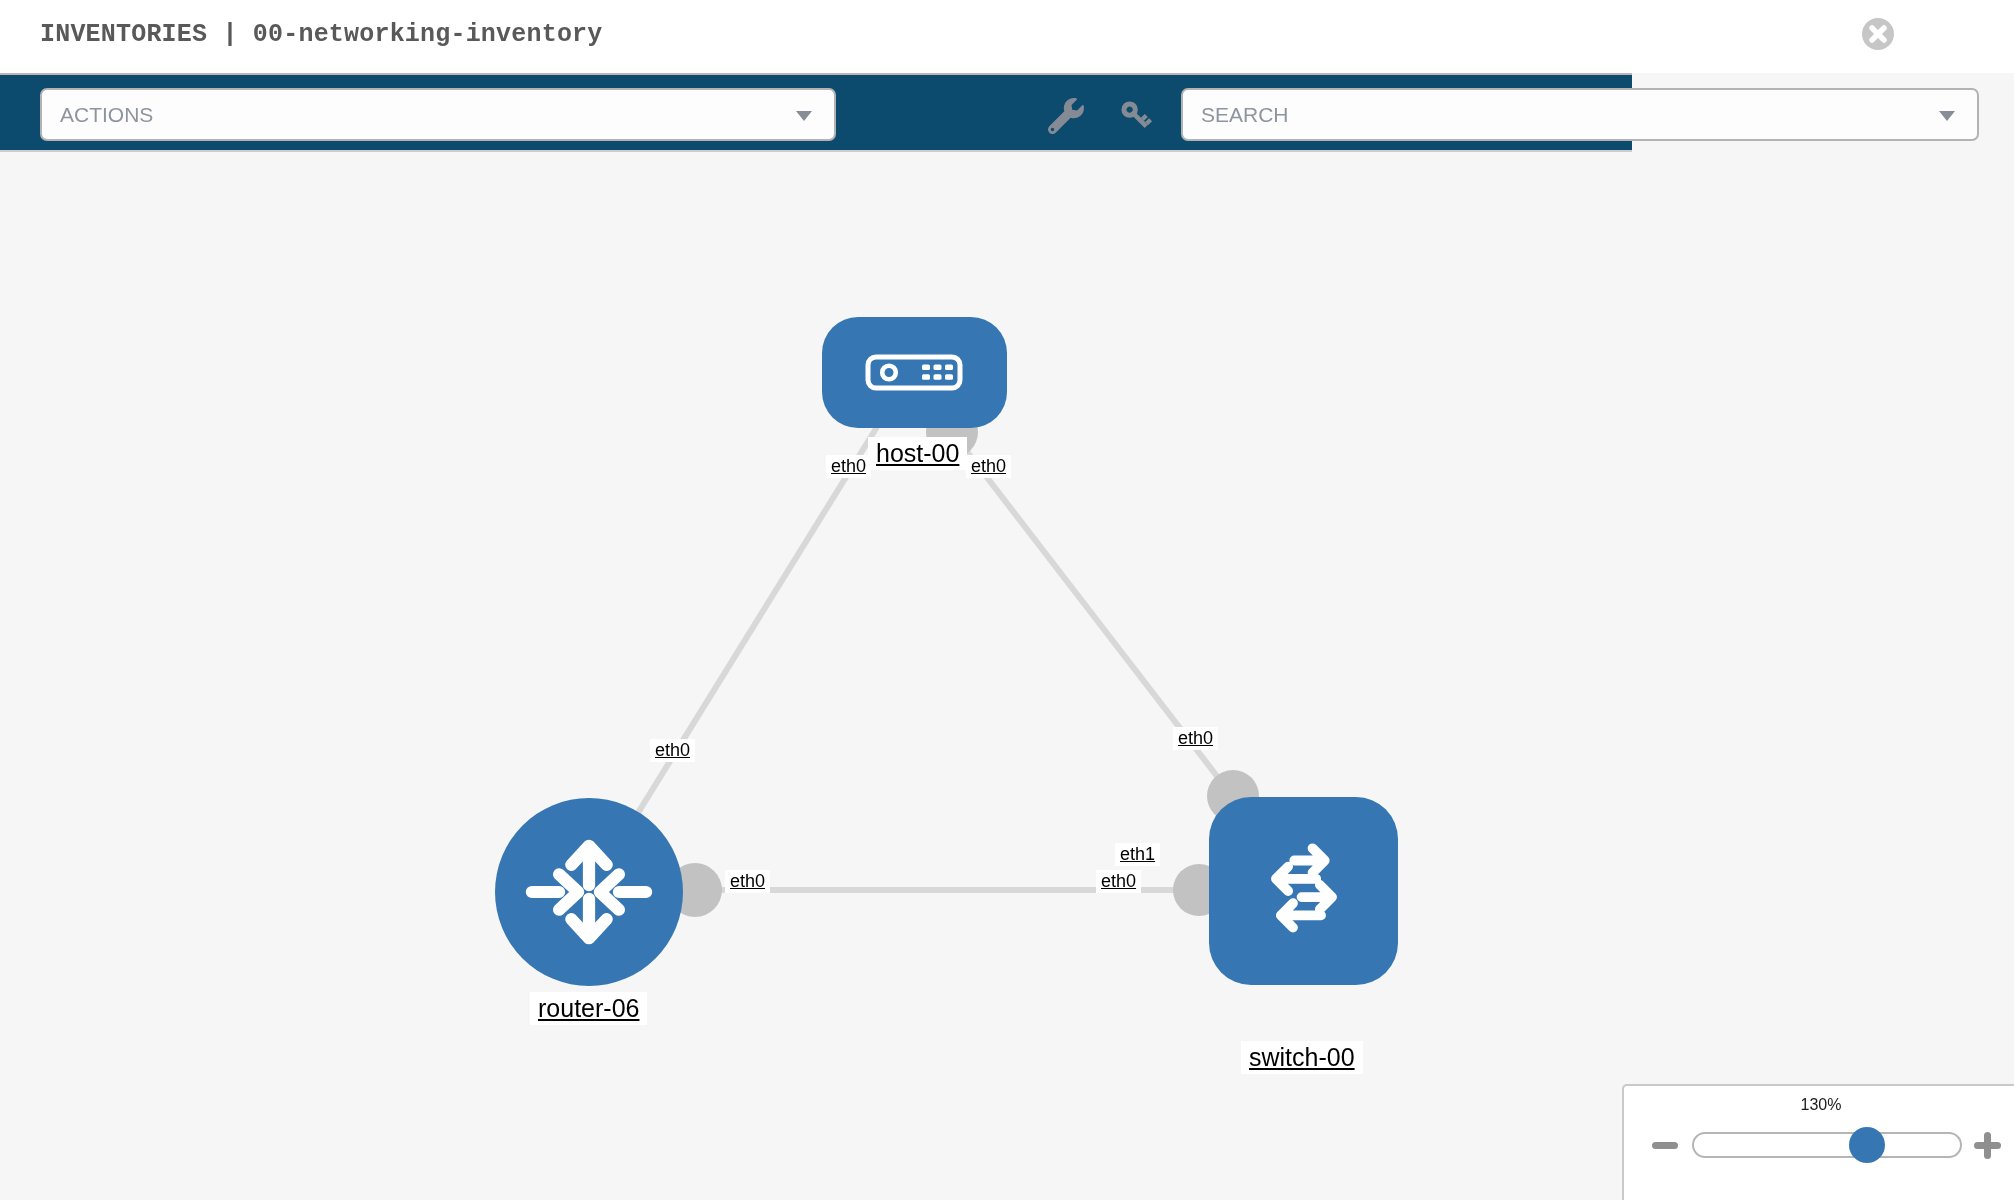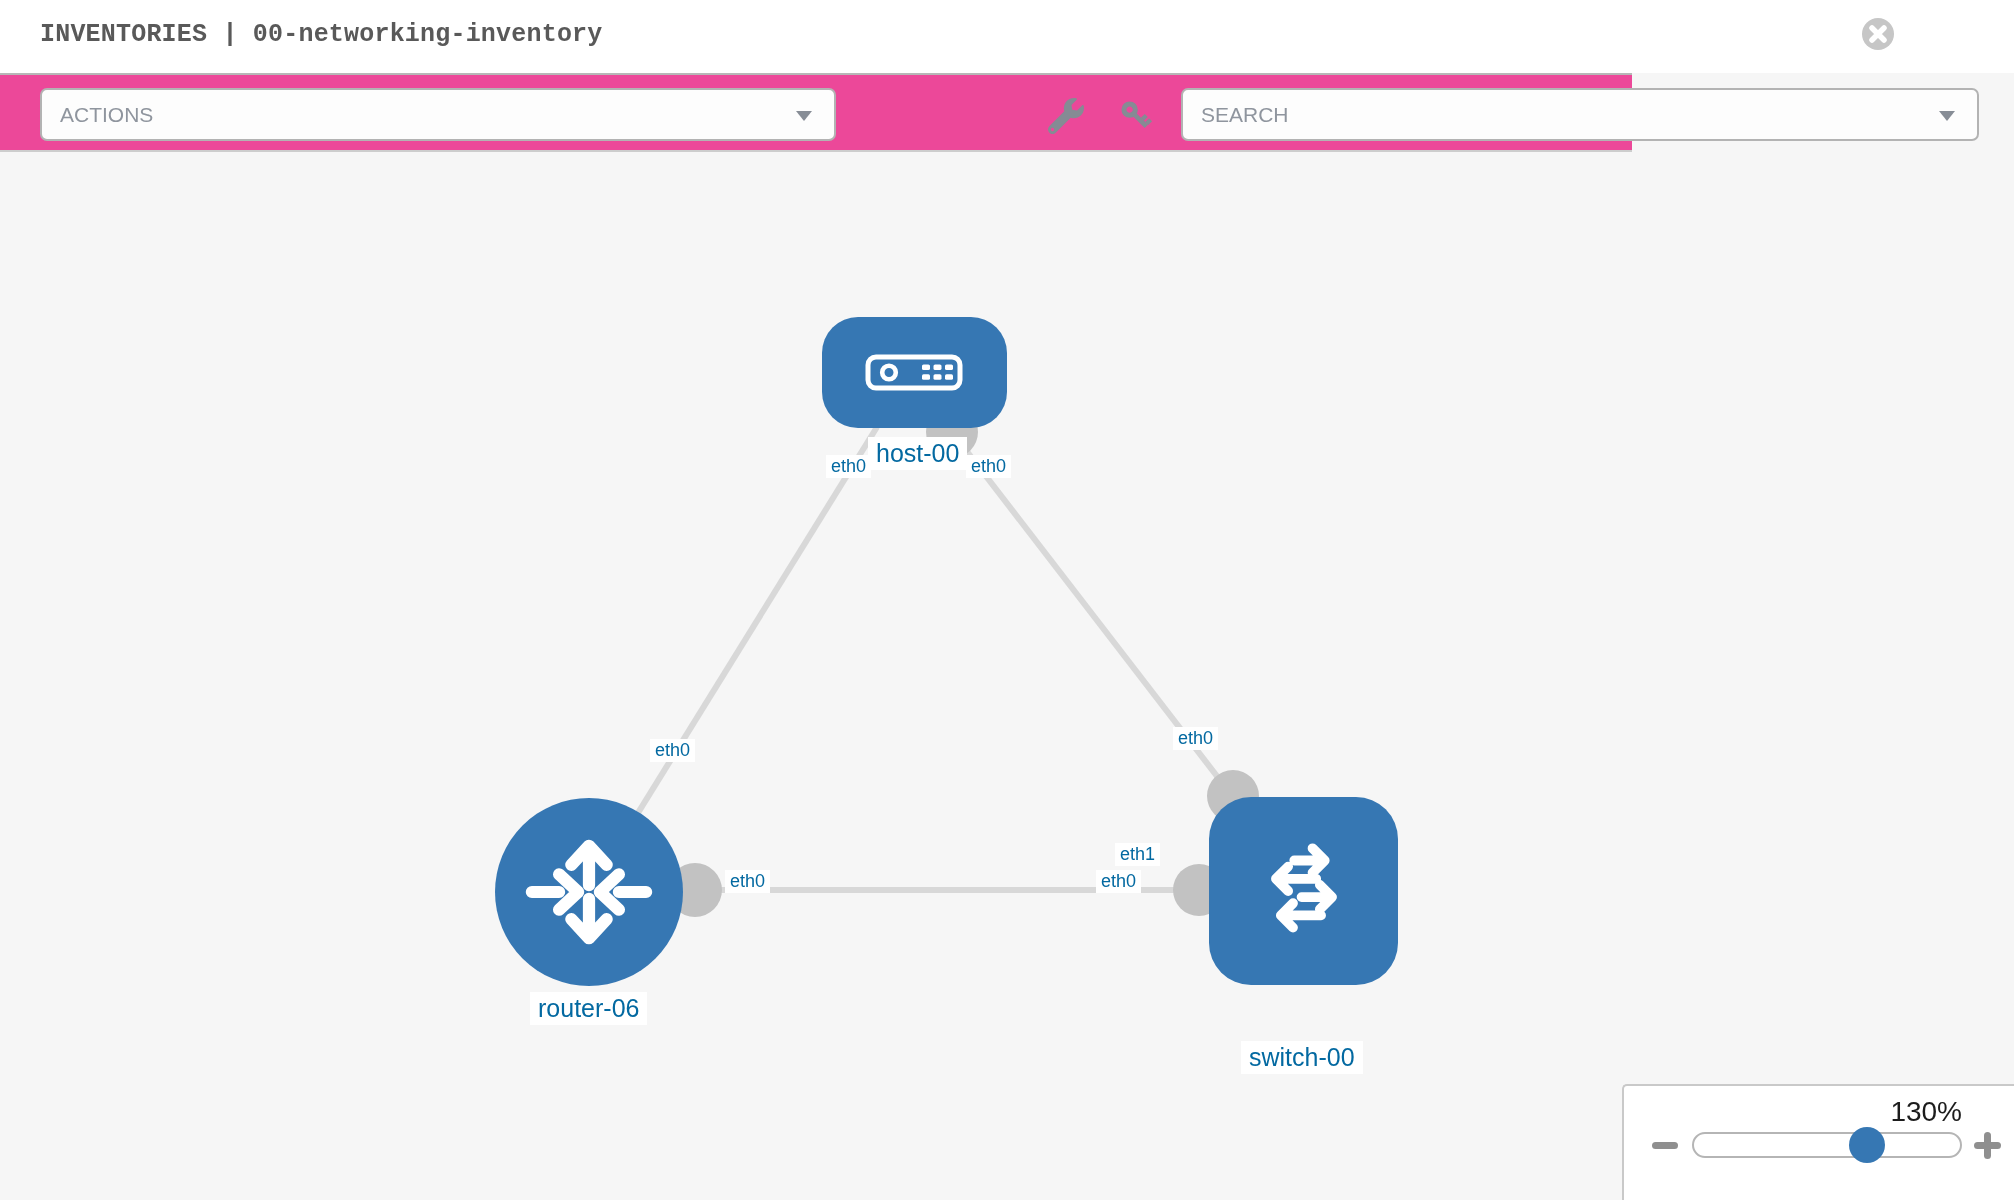--- a/index.html
+++ b/index.html
@@ -22,21 +22,21 @@
     font-size: 25px; font-weight: 700; color: #595959; letter-spacing: 0.2px;
   }
   .close-btn {
     position: absolute; left: 1861px; top: 17px; width: 34px; height: 34px;
     border: none; background: transparent; cursor: pointer; padding: 0;
   }
 
   
   .toolbar {
     position: absolute; left: 0; top: 73px; width: 1632px; height: 79px;
-    background: #ec4899;
+    background: #0c4a6e;
     border-top: 2px solid #b7b7b7;
     border-bottom: 2px solid #cdcdcd;
   }
   .dropdown {
     position: absolute; top: 13px; height: 53px;
     background: #fdfdfd;
     border: 2px solid #b3b3b3; border-radius: 7px;
     display: flex; align-items: center;
     font-size: 21px; color: #8f959e;
     padding-left: 18px;
@@ -69,22 +69,23 @@
     background: #3677b3;
     display: flex; align-items: center; justify-content: center;
     cursor: pointer;
   }
   .node-host   { left: 822px;  top: 165px; width: 185px; height: 111px; border-radius: 36px; }
   .node-router { left: 495px;  top: 646px; width: 188px; height: 188px; border-radius: 50%; }
   .node-switch { left: 1209px; top: 645px; width: 189px; height: 188px; border-radius: 42px; }
 
   .lbl {
     position: absolute; z-index: 3;
-    background: #ffffff; color: #0369a1;
+    background: #ffffff; color: #000000;
     white-space: nowrap;
+    text-decoration: underline;
   }
   .node-lbl { font-size: 25px; padding: 2px 8px; text-align: center; }
   .port-lbl { font-size: 18px; padding: 1px 5px; }
 
   .lbl-host   { left: 868px;  top: 285px; }
   .lbl-router { left: 530px;  top: 840px; }
   .lbl-switch { left: 1241px; top: 842px; margin-top: 47px; }
   .pl-0 { left: 826px;  top: 303px; }
   .pl-1 { left: 966px;  top: 303px; }
   .pl-2 { left: 650px;  top: 587px; }
@@ -95,22 +96,22 @@
 
   
   .zoom-panel {
     position: absolute; left: 1622px; top: 1084px; right: 0; bottom: 0;
     background: #ffffff;
     border-left: 2px solid #c9c9c9; border-top: 2px solid #c9c9c9;
     border-top-left-radius: 5px;
     z-index: 5;
   }
   .zoom-level {
-    position: absolute; left: 68px; top: 10px; width: 270px;
-    text-align: right; font-size: 28px; color: #1c1c1c;
+    position: absolute; left: 62px; top: 10px; width: 270px;
+    text-align: center; font-size: 16px; color: #1c1c1c;
   }
   .zoom-track {
     position: absolute; left: 68px; top: 46px; width: 270px; height: 26px;
     background: #fff; border: 2px solid #b5b5b5; border-radius: 13px;
     cursor: pointer;
   }
   .zoom-knob {
     position: absolute; left: 155px; top: -7px; width: 36px; height: 36px;
     border-radius: 50%; background: #3677b3; cursor: grab;
   }

